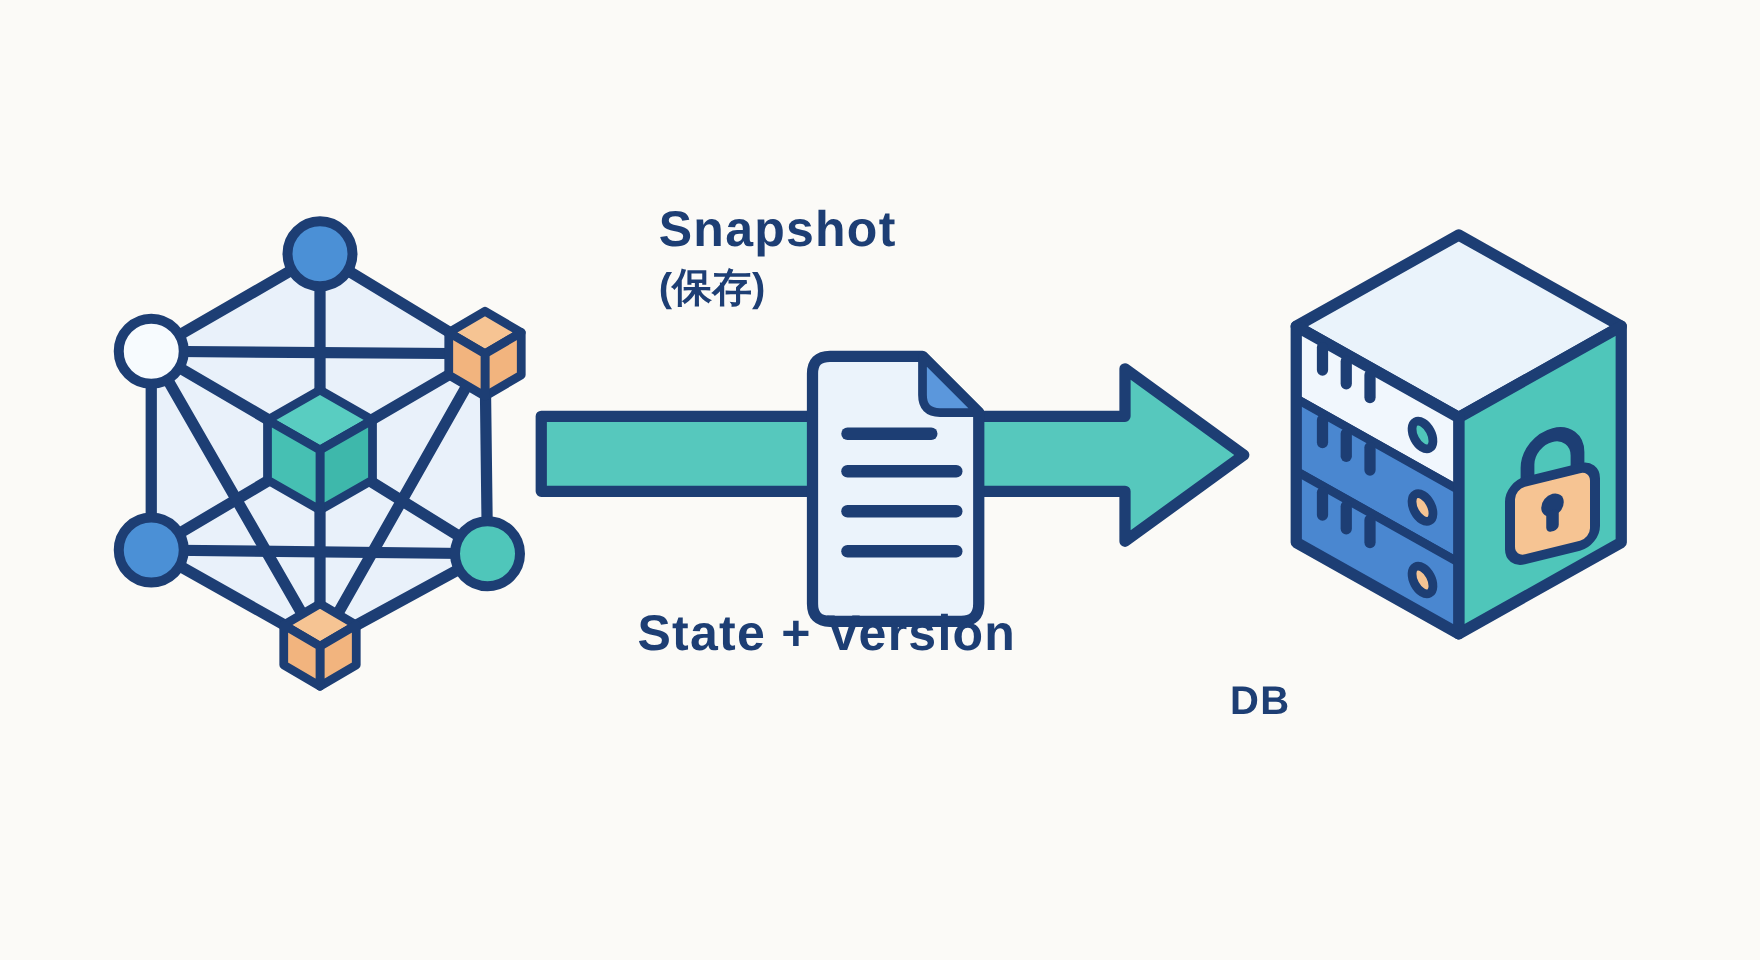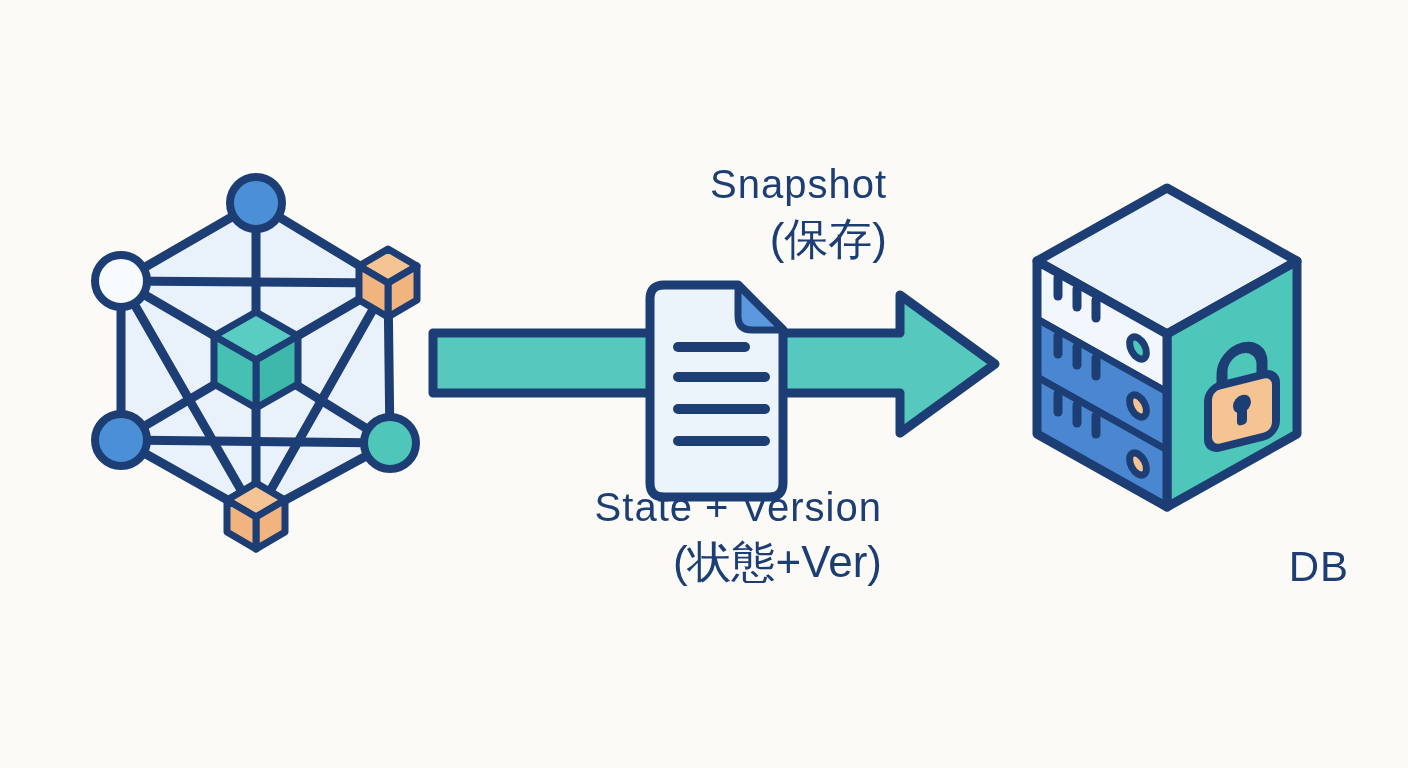--- a/index.html
+++ b/index.html
@@ -6,24 +6,24 @@
     --navy:#1d3e74; --blue:#4b90d6; --teal:#4fc6ba; --arrowteal:#56c8bd;
     --orange:#f6c493; --orangedark:#f2b47e; --paper:#ebf3fb; --lightblue:#e9f1fa;
     --whitenode:#f7fbfe; --foldblue:#5b97dc; --slabblue:#4a87d0; --slabwhite:#f1f7fd;
     --dbtop:#eaf3fb; --bg:#fbfaf7;
   }
   *{margin:0;padding:0;box-sizing:border-box}
   html,body{width:1408px;height:768px;overflow:hidden}
   body{background:var(--bg);font-family:"Liberation Sans",sans-serif}
   .canvas{position:relative;width:1408px;height:768px}
   .abs{position:absolute}
-  .label{position:absolute;color:var(--navy);font-weight:normal;text-align:right;line-height:1.3;letter-spacing:1px}
+  .label{position:absolute;color:var(--navy);font-weight:bold;text-align:left;line-height:1.3;letter-spacing:1px}
   .en-lg{font-size:40px}
-  .en-md{font-size:42px}
-  .jp{font-size:44px;letter-spacing:0}
+  .en-md{font-size:32px}
+  .jp{font-size:32px;letter-spacing:0}
   .edge{stroke:var(--navy);stroke-width:9;stroke-linecap:round}
   .node-stroke{stroke:var(--navy);stroke-width:8}
   .cube-stroke{stroke:var(--navy);stroke-width:7;stroke-linejoin:round}
   .outline9{stroke:var(--navy);stroke-width:9;stroke-linejoin:round}
   .tick{stroke:var(--navy);stroke-width:9;stroke-linecap:round}
   .docline{stroke:var(--navy);stroke-width:10;stroke-linecap:round}
 </style>
 </head>
 <body>
 
@@ -128,23 +128,22 @@
       <circle cx="0" cy="6" r="9" fill="var(--navy)"></circle>
       <rect x="-5" y="10" width="10" height="17" rx="4" fill="var(--navy)"></rect>
     </g>
   </svg>
 
   <div class="label" style="left:527px;top:158px;width:360px">
     <div class="en-lg">Snapshot</div>
     <div class="jp">(保存)</div>
   </div>
 
-  <div class="label" style="left:482px;top:481px;width:400px">
+  <div class="label" style="left:510px;top:481px;width:400px">
     <div class="en-lg">State + Version</div>
-    <div class="jp">(状態+Ver)</div>
   </div>
 
 
   <div class="label" style="left:984px;top:540px;width:365px">
     <div class="en-md">DB</div>
   </div>
 
 </div>
 
 </body></html>

